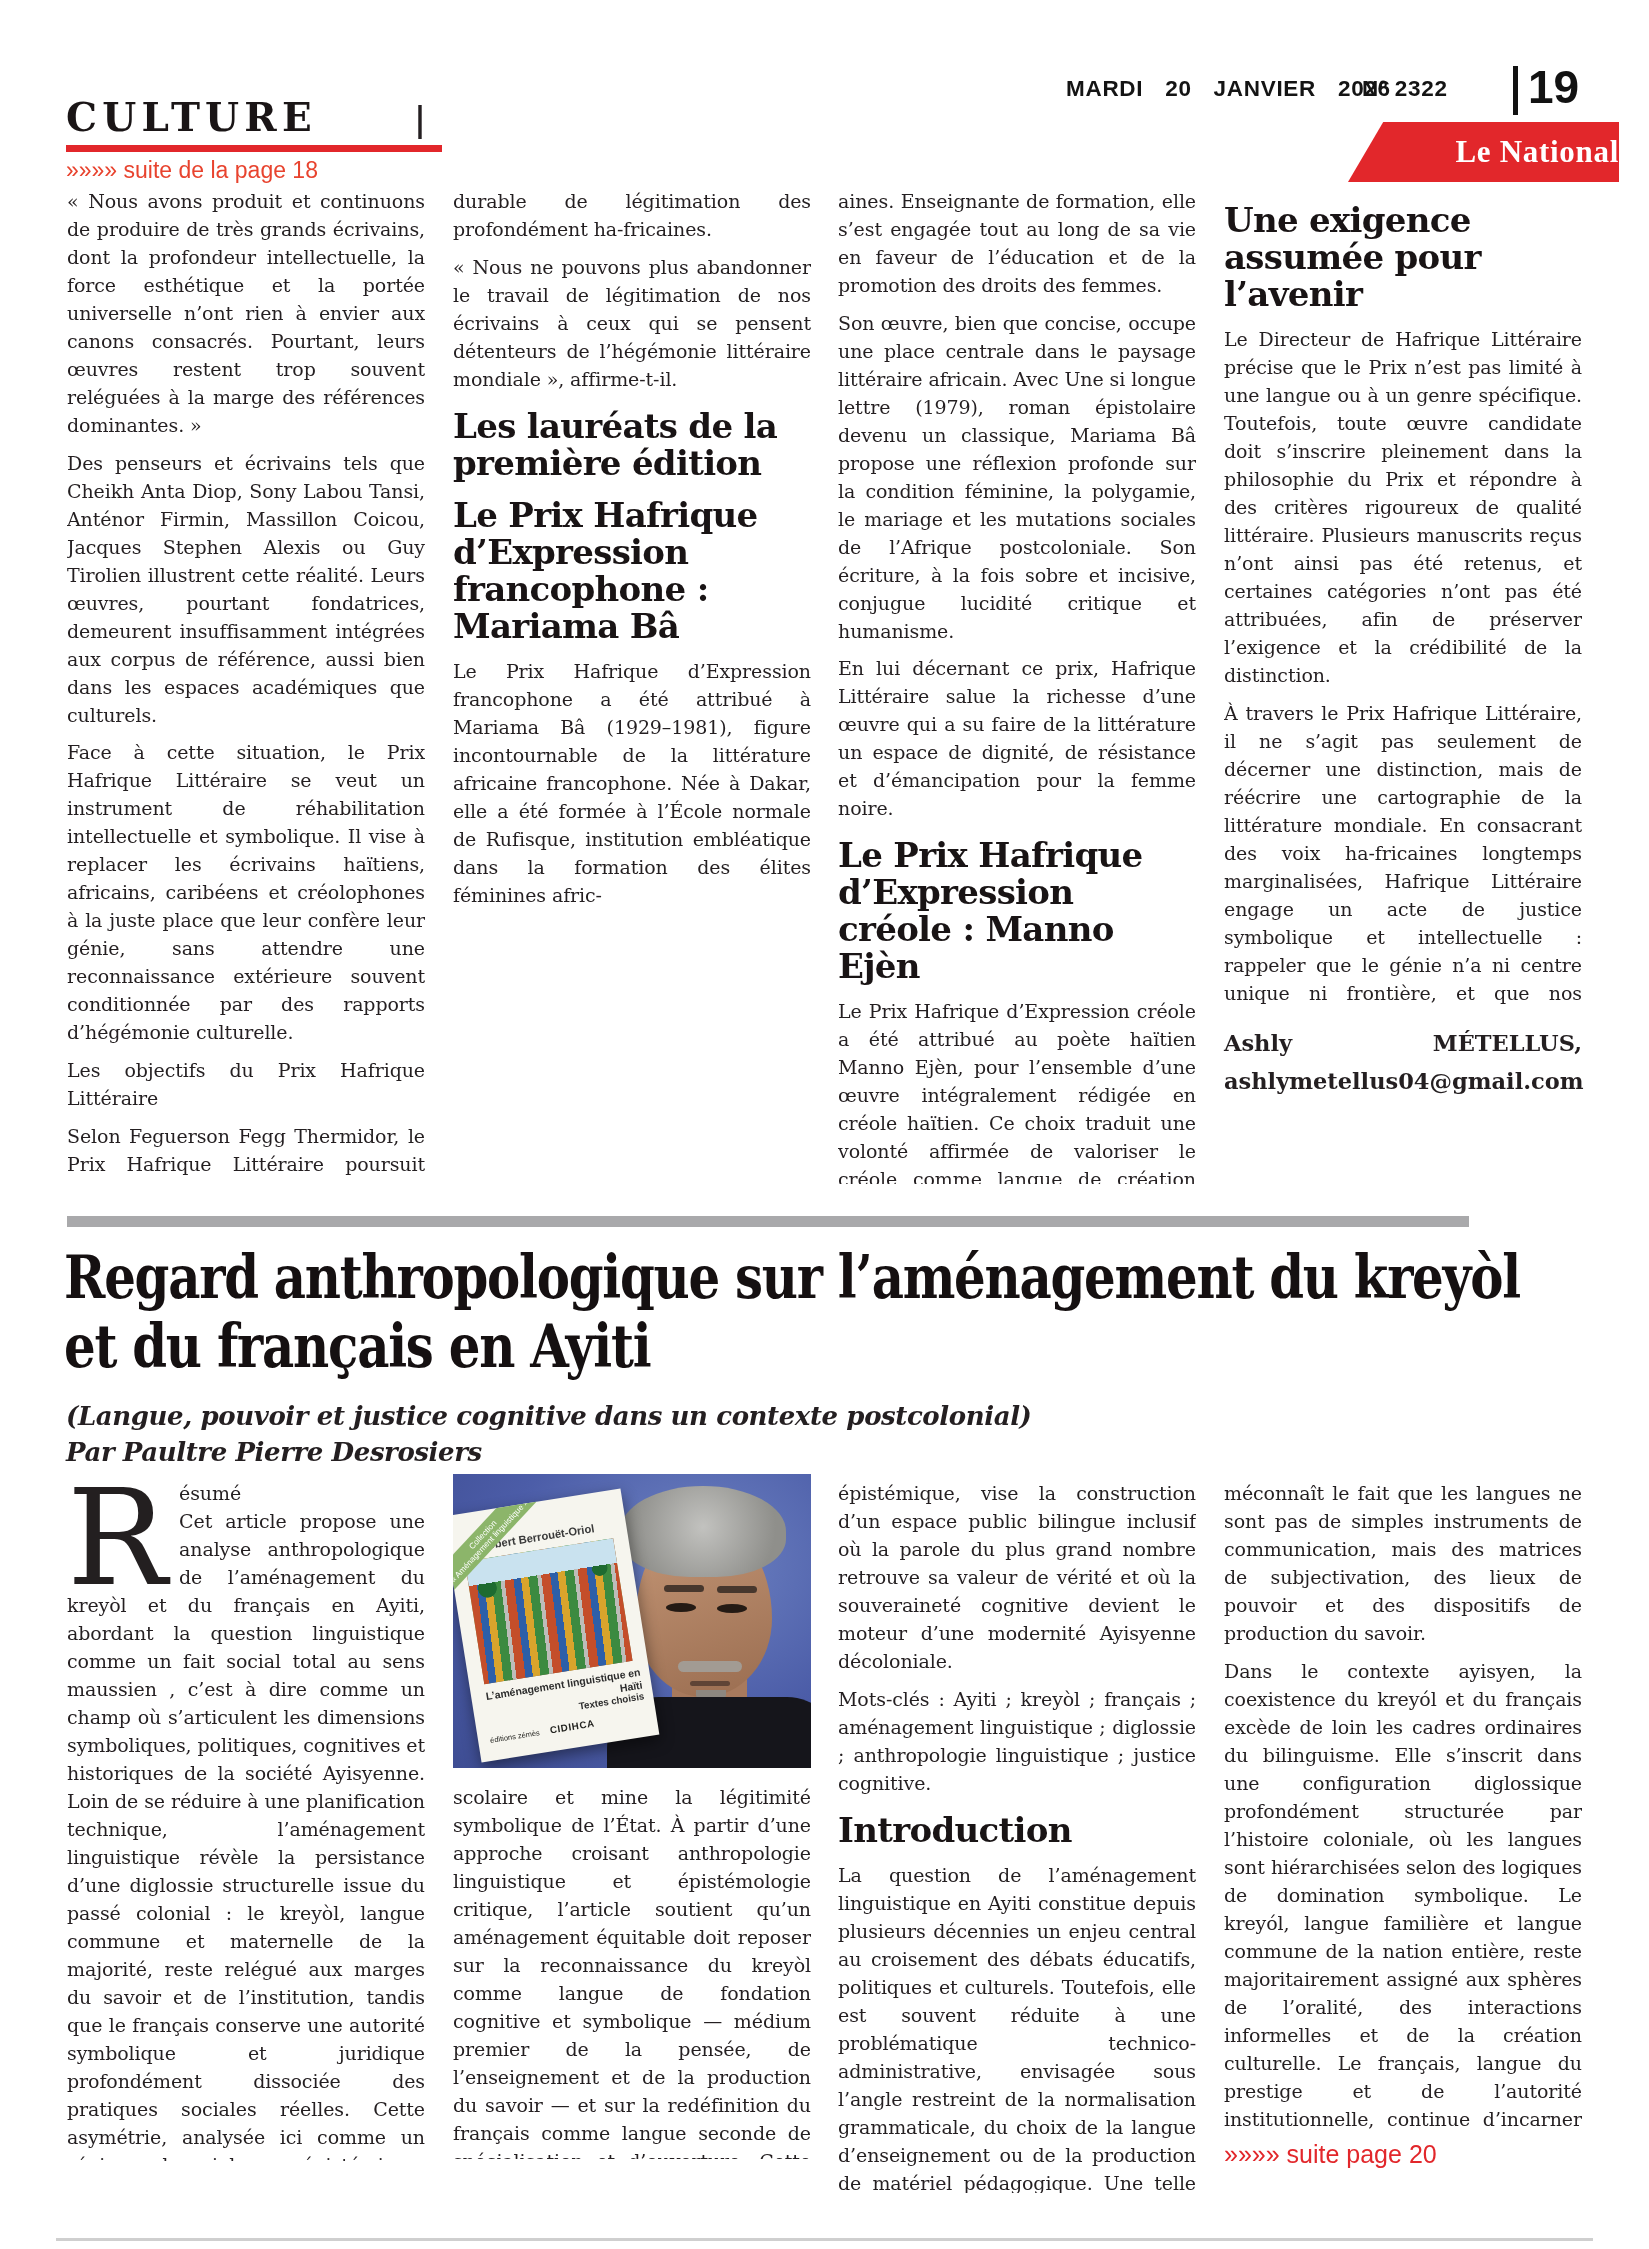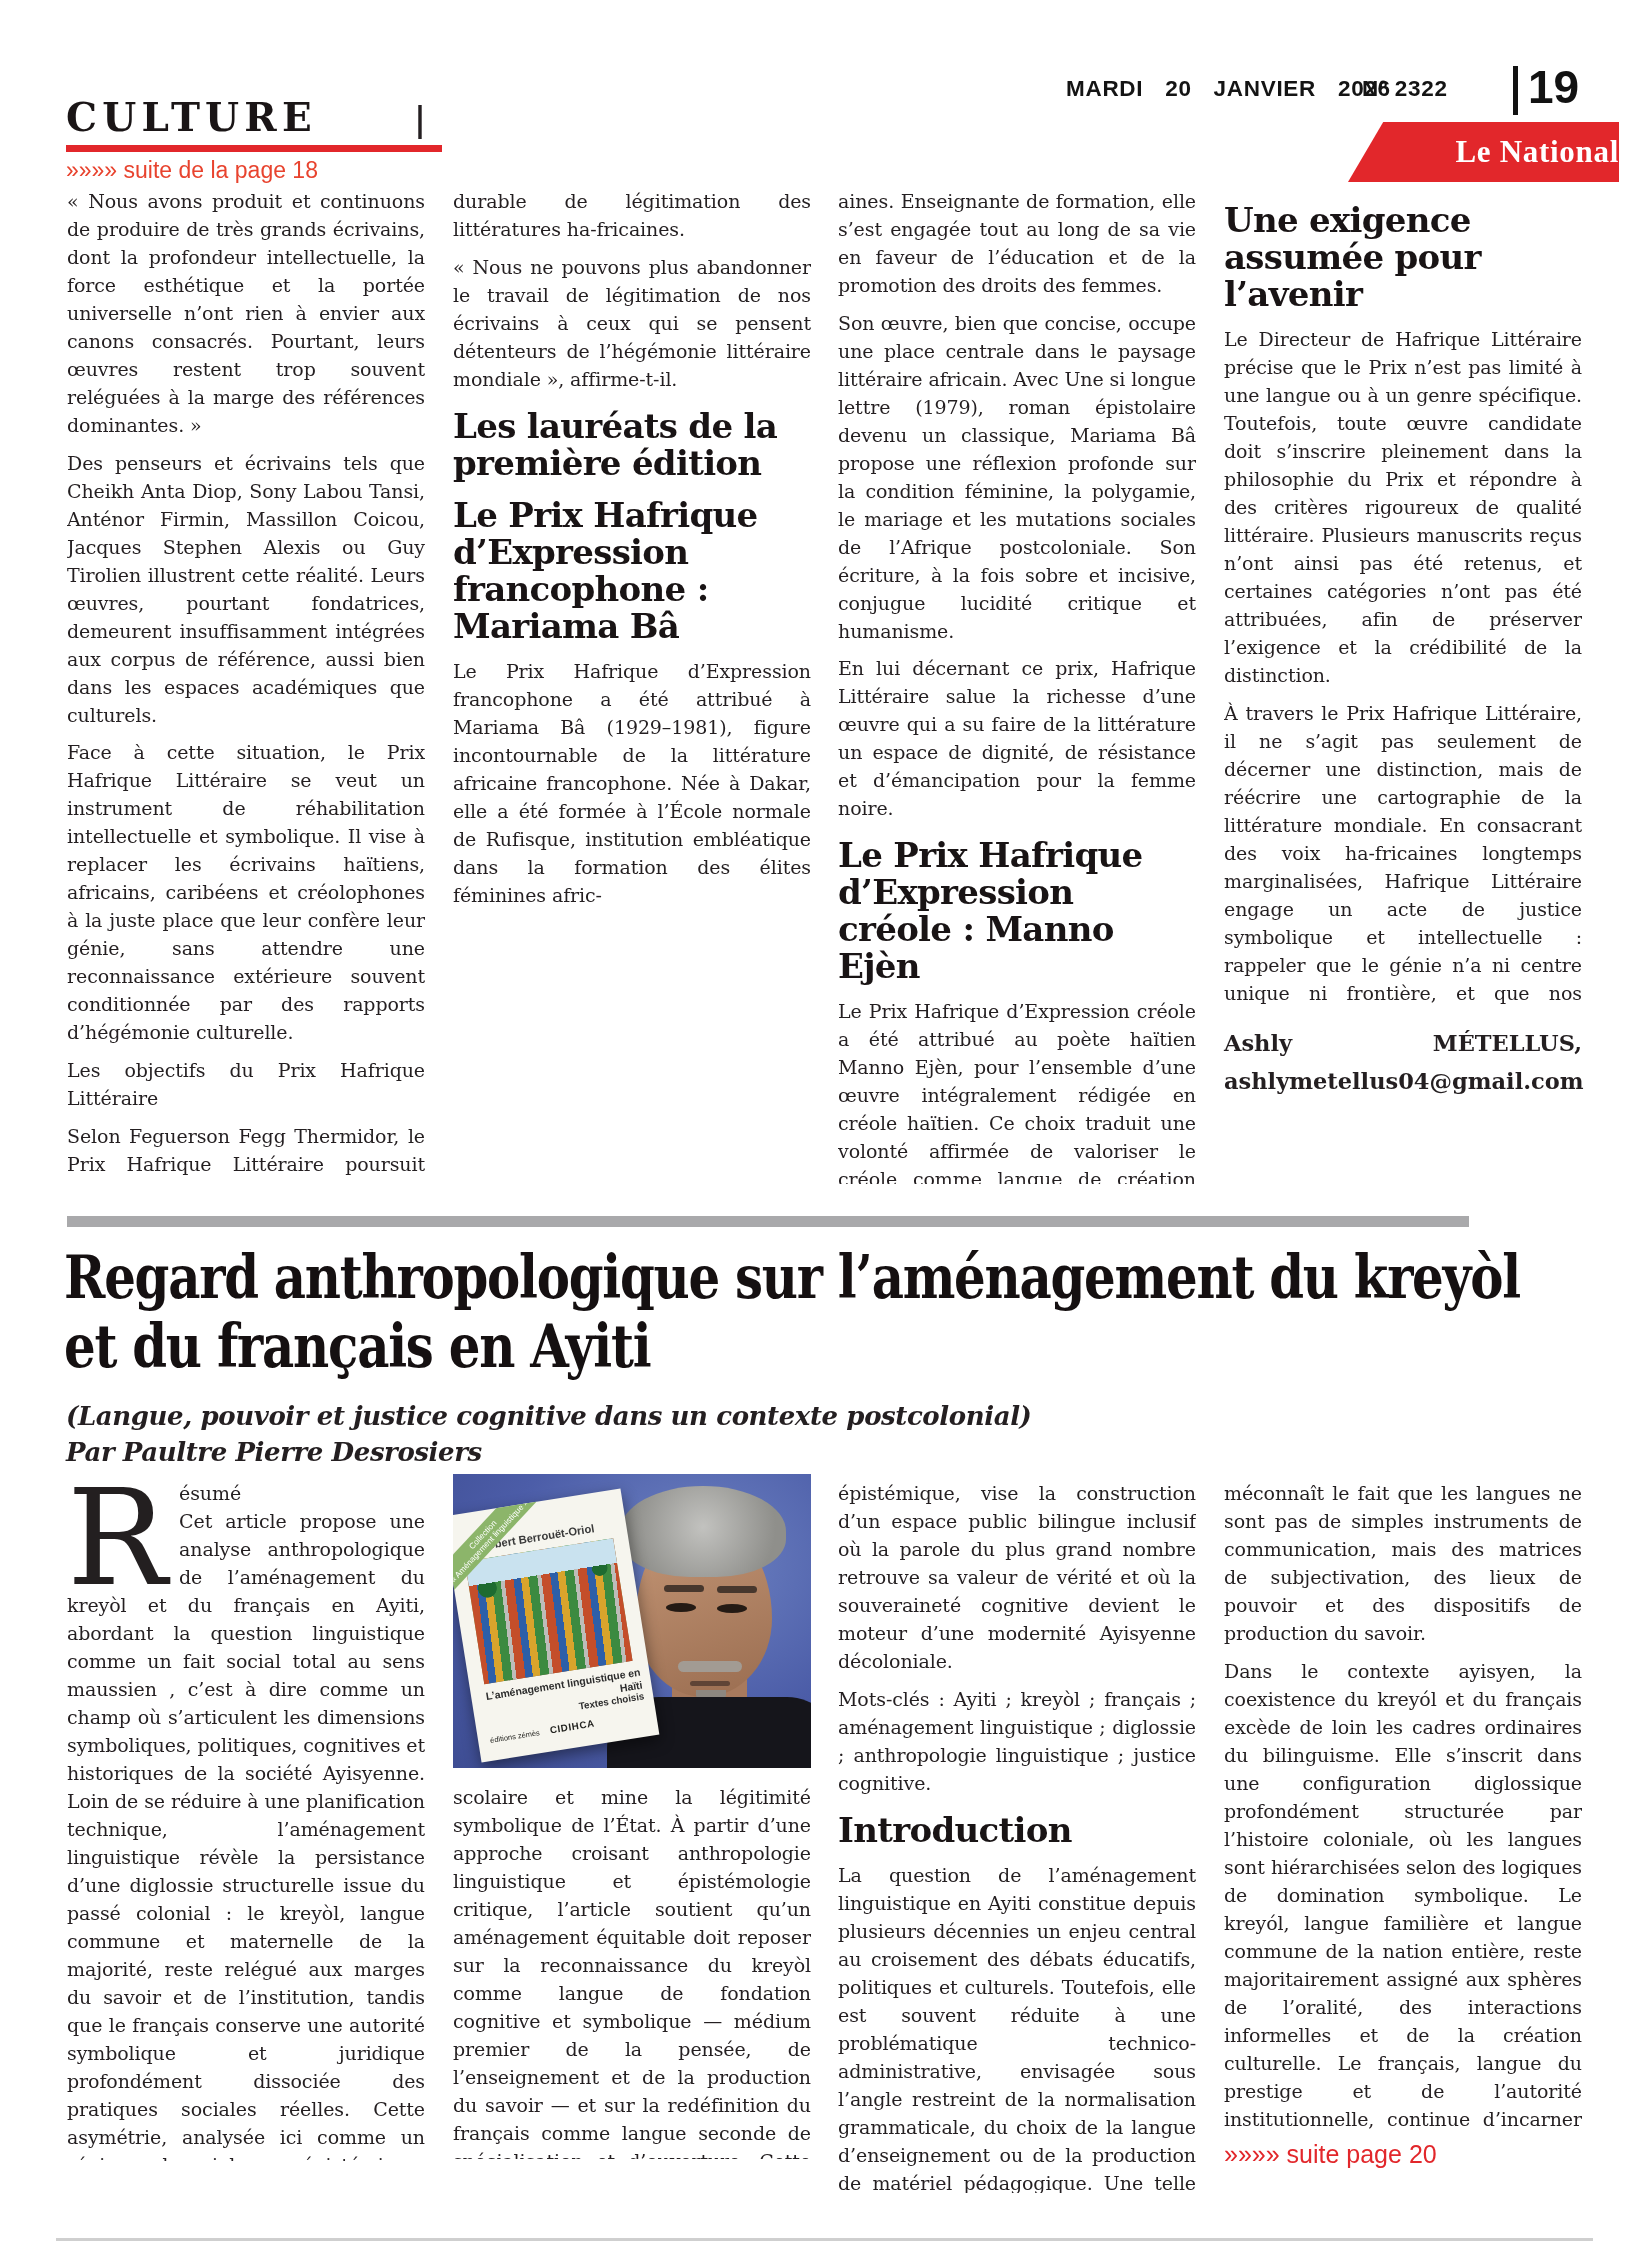--- a/index.html
+++ b/index.html
@@ -122,21 +122,21 @@
 
   <div class="col" id="a1c1">
     <p class="b">« Nous avons produit et continuons de produire de très grands écrivains, dont la profondeur intellectuelle, la force esthétique et la portée universelle n’ont rien à envier aux canons consacrés. Pourtant, leurs œuvres restent trop souvent reléguées à la marge des références dominantes. »</p>
     <p class="b">Des penseurs et écrivains tels que Cheikh Anta Diop, Sony Labou Tansi, Anténor Firmin, Massillon Coicou, Jacques Stephen Alexis ou Guy Tirolien illustrent cette réalité. Leurs œuvres, pourtant fondatrices, demeurent insuffisamment intégrées aux corpus de référence, aussi bien dans les espaces académiques que culturels.</p>
     <p class="b">Face à cette situation, le Prix Hafrique Littéraire se veut un instrument de réhabilitation intellectuelle et symbolique. Il vise à replacer les écrivains haïtiens, africains, caribéens et créolophones à la juste place que leur confère leur génie, sans attendre une reconnaissance extérieure souvent conditionnée par des rapports d’hégémonie culturelle.</p>
     <p class="b">Les objectifs du Prix Hafrique Littéraire</p>
     <p class="b">Selon Feguerson Fegg Thermidor, le Prix Hafrique Littéraire poursuit plusieurs objectifs essentiels : promouvoir les écrivains issus de ces espaces culturels, distinguer des œuvres d’exception — qu’elles soient produites par des auteurs vivants ou disparus — et participer à un travail</p>
   </div>
 
   <div class="col" id="a1c2">
-    <p class="b">durable de légitimation des littératures ha-fricaines.</p>
+    <p class="b">durable de légitimation des profondément ha-fricaines.</p>
     <p class="b">« Nous ne pouvons plus abandonner le travail de légitimation de nos écrivains à ceux qui se pensent détenteurs de l’hégémonie littéraire mondiale », affirme-t-il.</p>
     <h3>Les lauréats de la première édition</h3>
     <h3>Le Prix Hafrique d’Expression francophone : Mariama Bâ</h3>
     <p class="b">Le Prix Hafrique d’Expression francophone a été attribué à Mariama Bâ (1929–1981), figure incontournable de la littérature africaine francophone. Née à Dakar, elle a été formée à l’École normale de Rufisque, institution embléatique dans la formation des élites féminines afric-</p>
   </div>
 
   <div class="col" id="a1c3">
     <p class="b">aines. Enseignante de formation, elle s’est engagée tout au long de sa vie en faveur de l’éducation et de la promotion des droits des femmes.</p>
     <p class="b">Son œuvre, bien que concise, occupe une place centrale dans le paysage littéraire africain. Avec Une si longue lettre (1979), roman épistolaire devenu un classique, Mariama Bâ propose une réflexion profonde sur la condition féminine, la polygamie, le mariage et les mutations sociales de l’Afrique postcoloniale. Son écriture, à la fois sobre et incisive, conjugue lucidité critique et humanisme.</p>
     <p class="b">En lui décernant ce prix, Hafrique Littéraire salue la richesse d’une œuvre qui a su faire de la littérature un espace de dignité, de résistance et d’émancipation pour la femme noire.</p>

